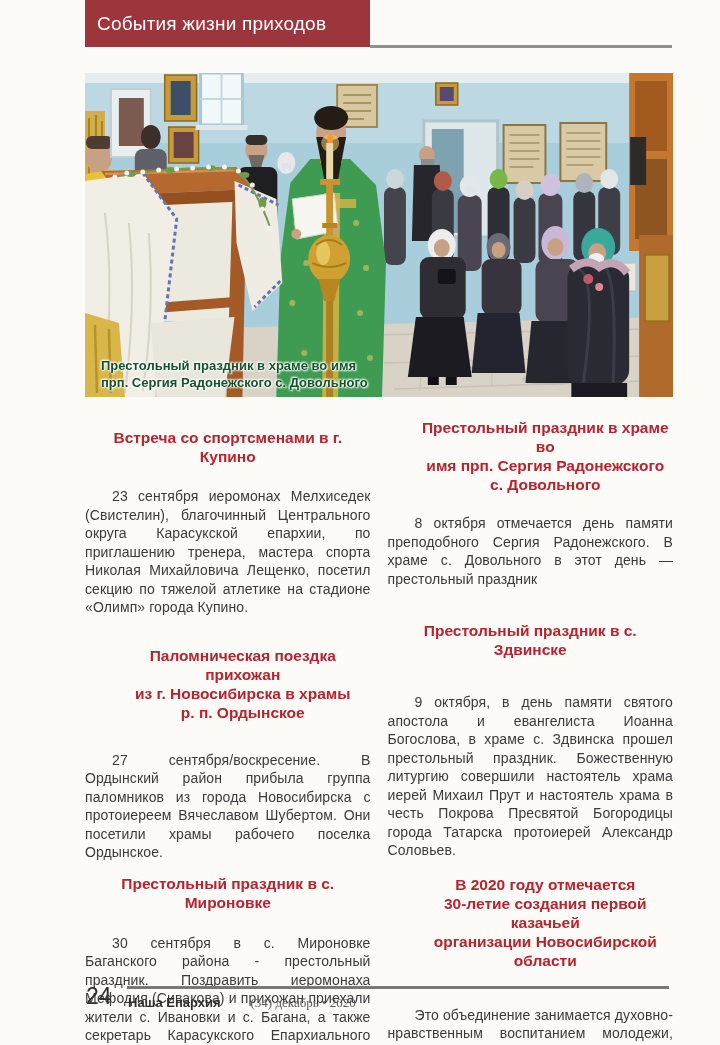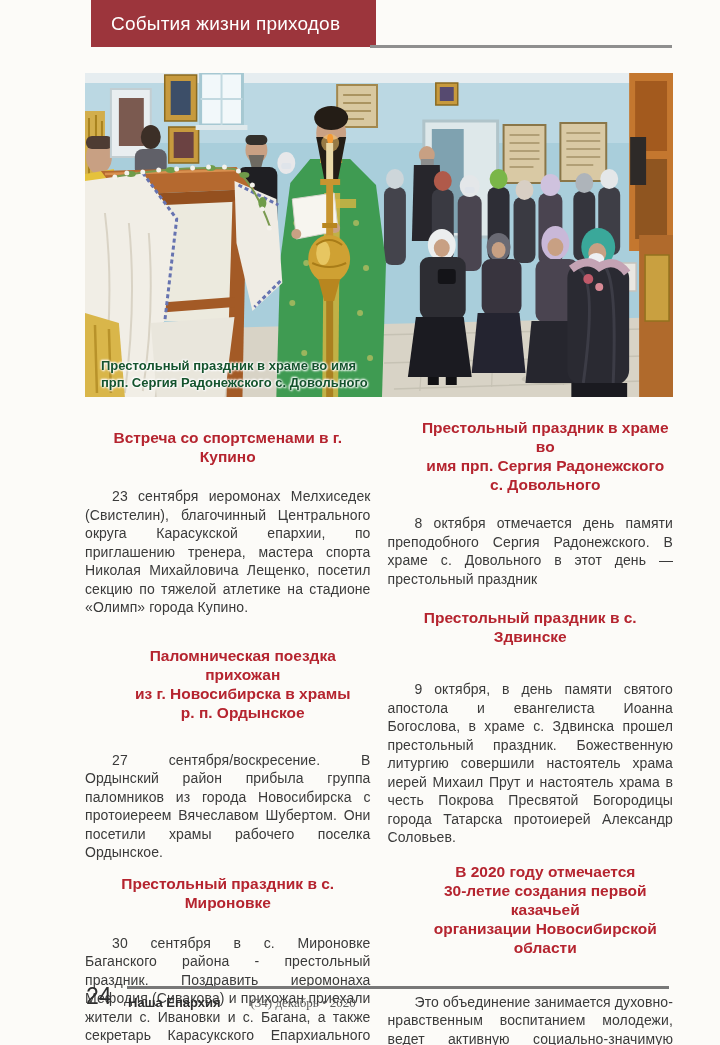--- a/index.html
+++ b/index.html
@@ -9,23 +9,23 @@
   html,body{width:720px; height:1045px; overflow:hidden;}
   body{
     background:var(--page_bg);
     font-family:"Liberation Sans","DejaVu Sans",sans-serif;
     position:relative;
   }
   .page{position:absolute; inset:0;}
 
   
   .banner{
-    position:absolute; left:91px; top:0; width:285px; height:47px;
+    position:absolute; left:85px; top:0; width:285px; height:47px;
     background:var(--banner); color:#fff;
-    display:flex; align-items:center; padding-left:20px;
+    display:flex; align-items:center; padding-left:12px;
     font-size:19px; letter-spacing:.2px;
   }
   .top-rule{
     position:absolute; left:370px; top:45px; width:302px; height:3px;
     background:var(--rule);
   }
 
   
   .photo{
     position:absolute; left:85px; top:73px; width:588px; height:324px;
@@ -313,21 +313,21 @@
       </div>
     </div>
     <div class="col">
       <div class="art">
         <h3 class="hl" style="margin-top:8px">Престольный праздник в храме во
 имя прп. Сергия Радонежского
 с. Довольного</h3>
         <p style="margin-top:20px">8 октября отмечается день памяти преподобного Сергия Радонежского. В храме с. Довольного в этот день — престольный праздник</p>
       </div>
       <div class="art">
-        <h3 class="hc" style="margin-top:20px">Престольный праздник в с. Здвинске</h3>
+        <h3 class="hc" style="margin-top:33px">Престольный праздник в с. Здвинске</h3>
         <p style="margin-top:34px">9 октября, в день памяти святого апостола и евангелиста Иоанна Богослова, в храме с. Здвинска прошел престольный праздник. Божественную литургию совершили настоятель храма иерей Михаил Прут и настоятель храма в честь Покрова Пресвятой Богородицы города Татарска протоиерей Александр Соловьев.</p>
       </div>
       <div class="art">
         <h3 class="hl" style="margin-top:15px">В 2020 году отмечается
 30-летие создания первой казачьей
 организации Новосибирской области</h3>
         <p style="margin-top:36px">Это объединение занимается духовно-нравственным воспитанием молодежи, ведет активную социально-значимую деятельность, сотрудничает со многими службами</p>
       </div>
     </div>
   </div>

